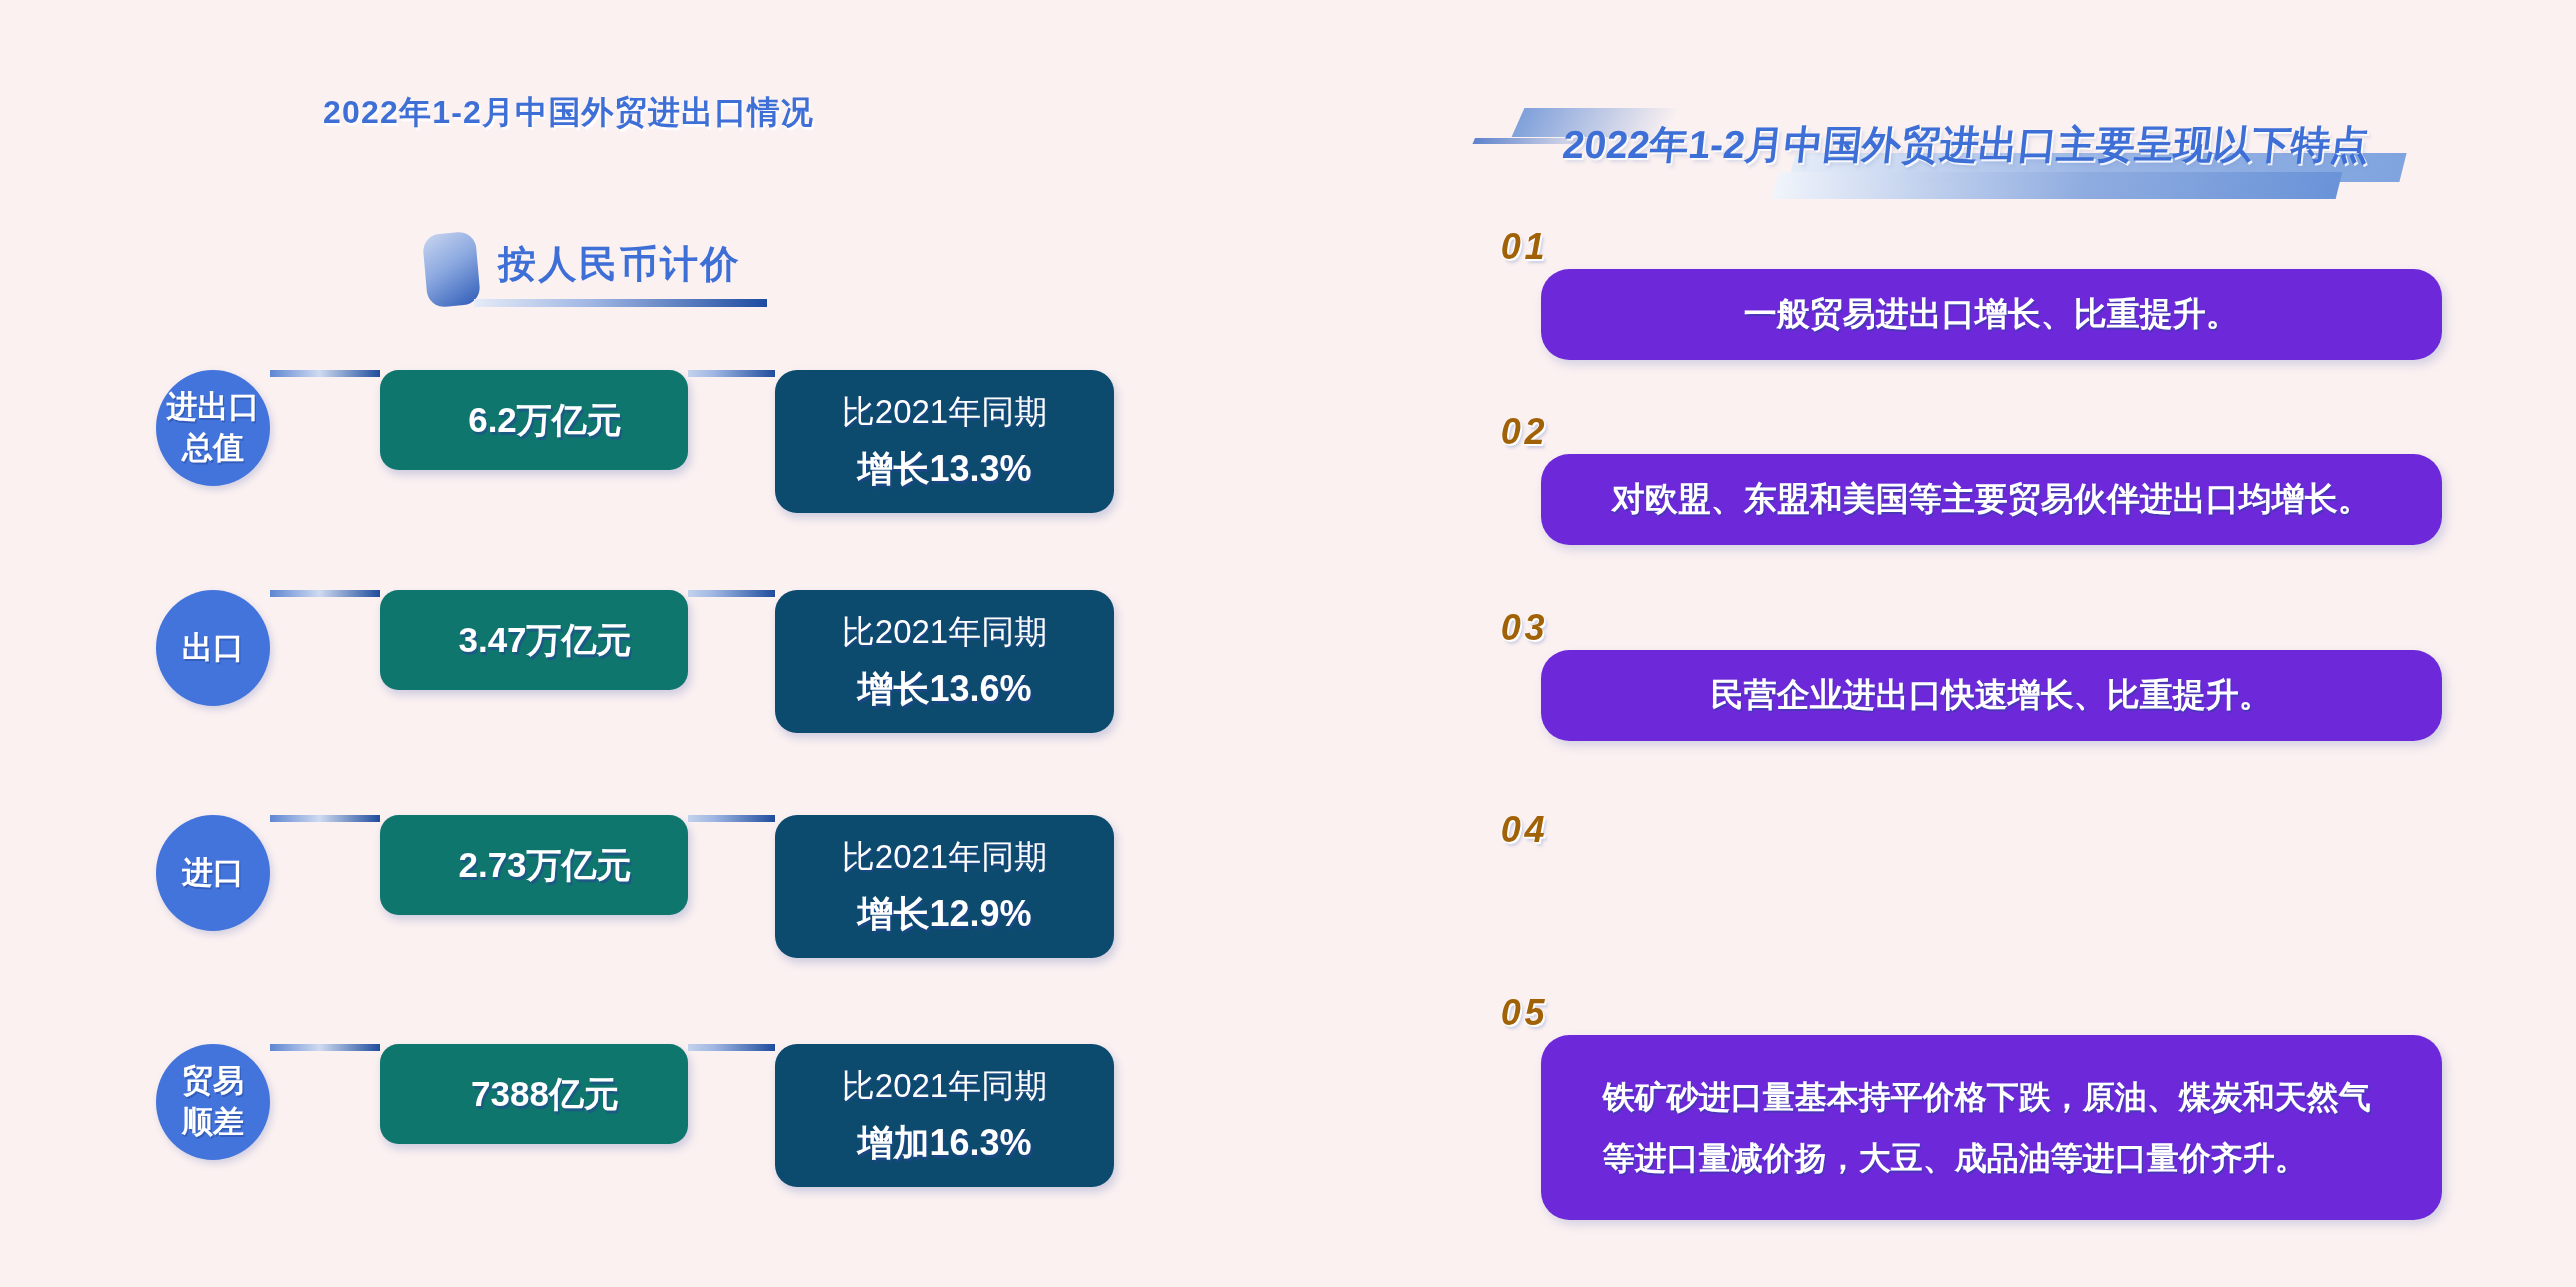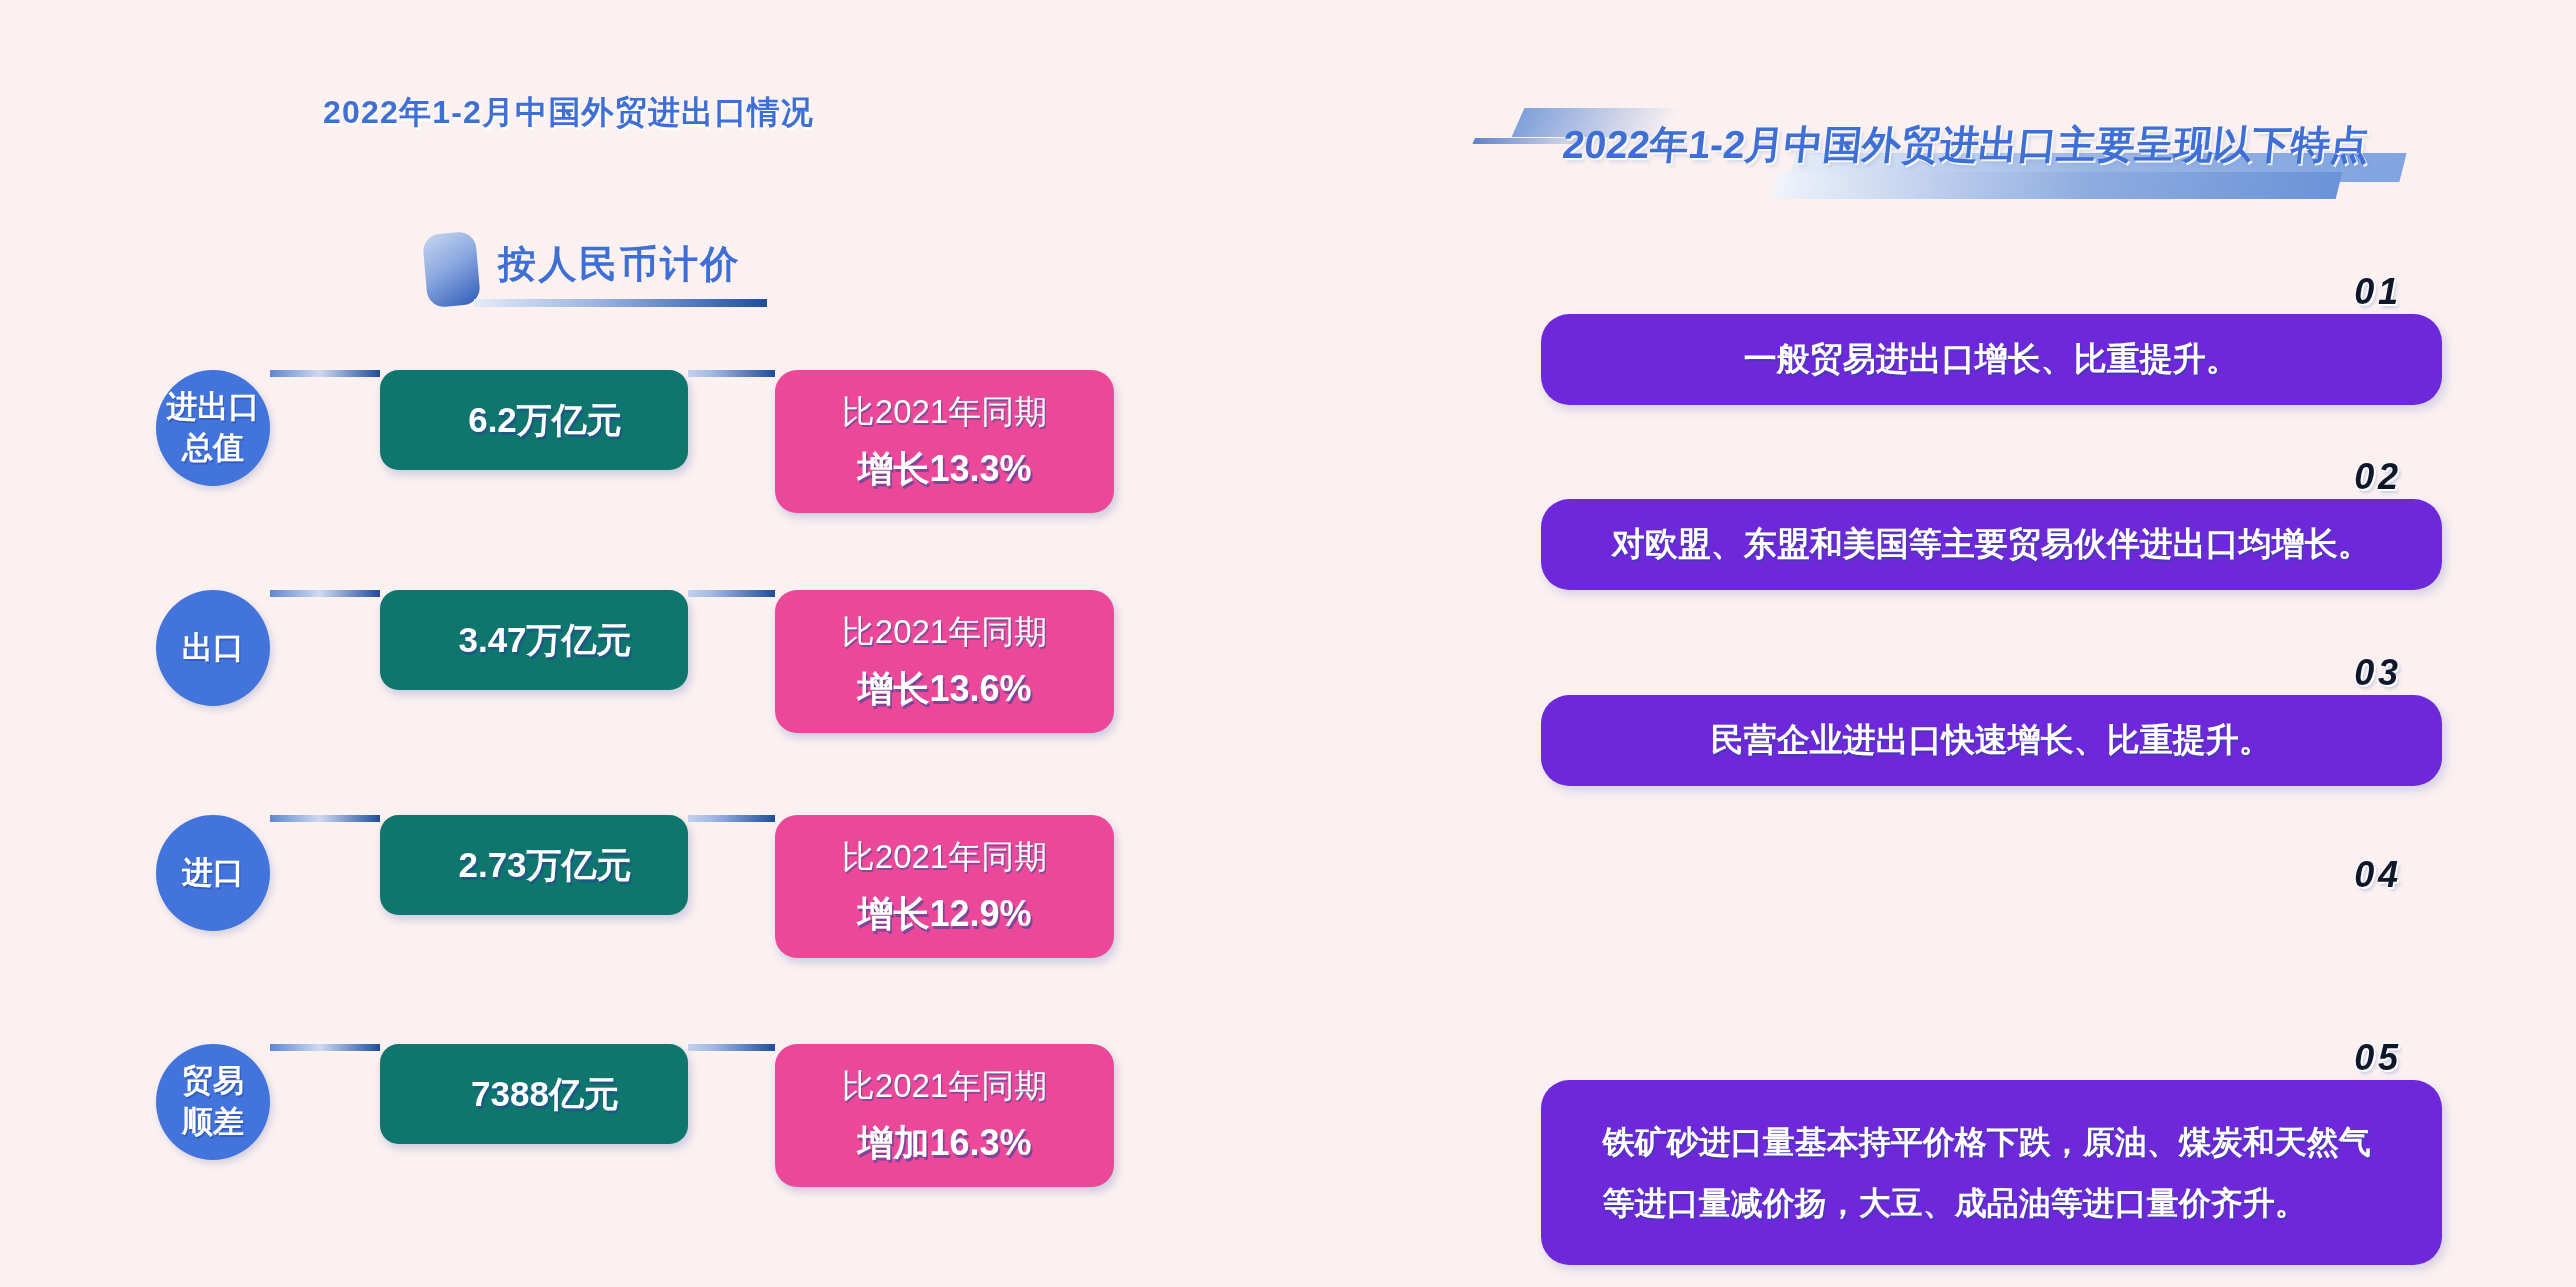--- a/index.html
+++ b/index.html
@@ -90,21 +90,21 @@
     font-weight: 700;
     display: flex; align-items: center; justify-content: center;
     text-shadow: 1.9px 2.5px 0.6px rgba(38,70,150,0.55);
     box-shadow: 2.5px 5px 8.7px rgba(95,112,180,0.28);
     padding-left: 22px;
   }
   .result-box {
     flex: none;
     width: 339px; height: 143px;
     border-radius: 22px;
-    background: #ec4899;
+    background: #0c4a6e;
     color: #fff;
     display: flex; flex-direction: column;
     align-items: center; justify-content: center;
     gap: 10px;
     box-shadow: 2.5px 5px 8.7px rgba(95,112,180,0.28);
   }
   .cmp1 { font-size: 33px; font-weight: 500; text-shadow: 1.2px 1.9px 0.6px rgba(38,70,150,0.5); }
   .cmp2 { font-size: 36px; font-weight: 800; text-shadow: 1.9px 2.5px 0.6px rgba(38,70,150,0.55); }
 
   .row-1 { top: 370px; }
@@ -164,28 +164,27 @@
   }
 
   .feature {
     position: absolute;
     left: 16.7px;
     width: 901px;
   }
   .feature-num {
     height: 45px;
     line-height: 45px;
-    text-align: right;
+    text-align: left;
     font-size: 36px;
     font-weight: 800;
     font-style: italic;
     letter-spacing: 3.7px;
-    color: #0f172a;
+    color: #a16207;
     text-shadow: 1.9px 1.9px 0 #FFFFFF, -1.2px 1.2px 0 rgba(255,255,255,0.7), 3.1px 3.7px 3.1px rgba(130,150,205,0.4);
-    margin-top: 45px;
   }
   .feature-box {
     width: 100%;
     height: 91px;
     box-sizing: border-box;
     border-radius: 28.4px;
     background: #6d28d9;
     color: #fff;
     font-size: 33px;
     font-weight: 700;

